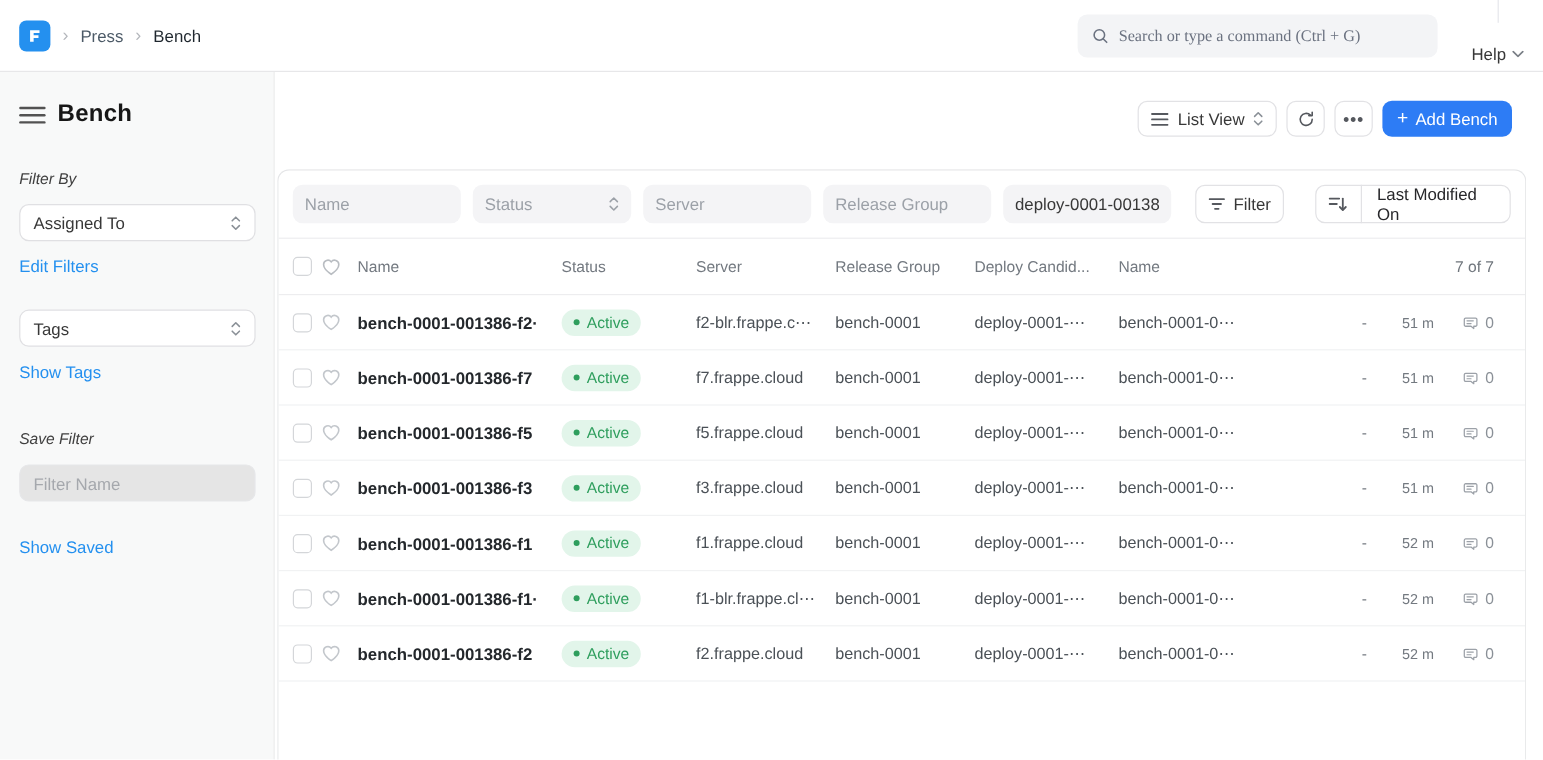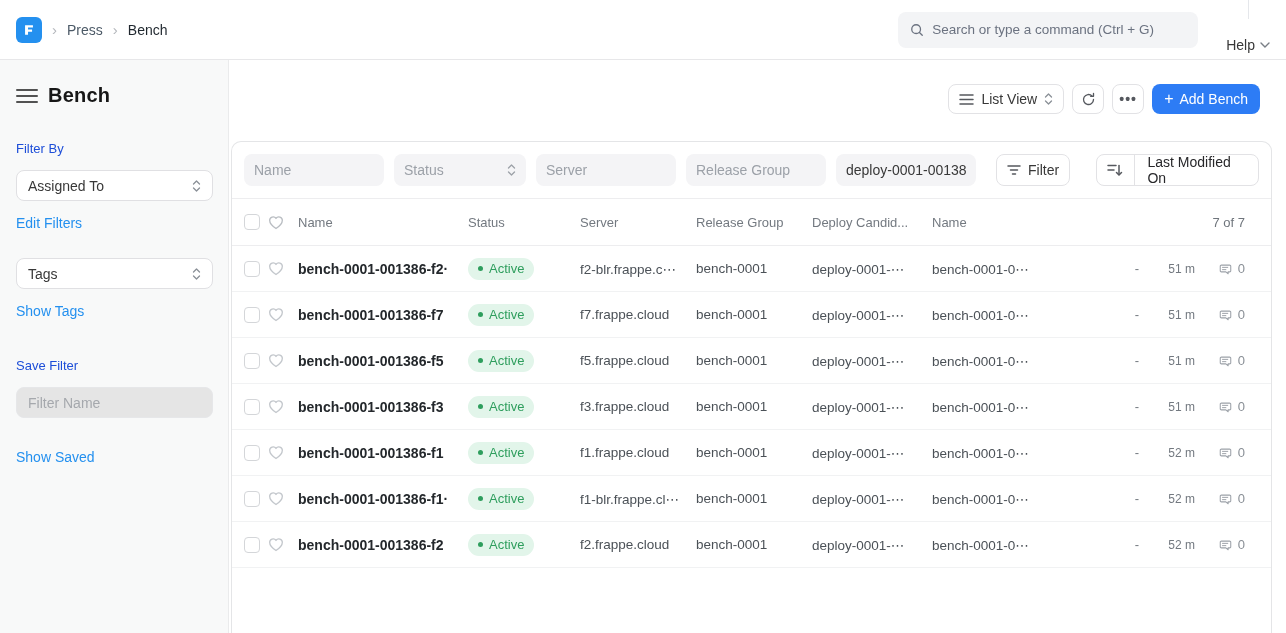--- a/index.html
+++ b/index.html
@@ -9,21 +9,21 @@
   
   .topbar { height:60px; display:flex; align-items:center; padding:0 16px;
     border-bottom:1px solid #E7E7E9; background:#fff; }
   .logo { width:26px; height:26px; border-radius:6px; background:#2490EF;
     display:flex; align-items:center; justify-content:center; flex:0 0 auto; cursor:pointer; }
   .crumb-sep { color:#B4B7BC; font-size:15px; margin:0 10px; }
   .crumb { font-size:14px; color:#4C5A67; cursor:pointer; }
   .crumb.current { color:#1F272E; }
   .searchbox { margin-left:auto; width:300px; height:36px; background:#F3F4F6;
     border:none; border-radius:8px; display:flex; align-items:center; gap:8px;
-    padding:0 12px; }
+    padding:0 12px;font-family:Liberation Serif, serif; }
   .searchbox input { border:none; background:transparent; outline:none; flex:1;
     font-size:13.5px; color:#383838; font-family:inherit; }
   .searchbox input::placeholder { color:#6B7280; }
   .top-right { display:flex; align-items:center; margin-left:28px; gap:18px;flex-direction:column; }
   .bell { position:relative; cursor:pointer; display:flex; }
   .bell .dot { position:absolute; top:-2px; right:-1px; width:7px; height:7px;
     border-radius:50%; background:#E24C4C; }
   .vdiv { width:1px; height:24px; background:#E5E7EB; }
   .help { display:flex; align-items:center; gap:5px; font-size:14px; color:#383838; cursor:pointer; }
   .avatar { width:30px; height:30px; border-radius:50%; background:#000000;
@@ -35,21 +35,21 @@
   .sidebar { width:229px; background:#F8F9F9; border-right:1px solid #EAEBEC;
     padding:24px 15px 0 16px; flex:0 0 auto; }
   .main { flex:1; background:#fff; min-width:0; }
 
   
   .title-row { display:flex; align-items:center; gap:10px; margin-bottom:34px; }
   .hamburger { width:22px; height:22px; display:flex; flex-direction:column;
     justify-content:center; gap:4px; cursor:pointer; }
   .hamburger span { height:2px; background:#525252; border-radius:1px; }
   .page-title { font-size:20px; font-weight:700; color:#171717; letter-spacing:.2px; }
-  .side-label { font-size:13px; color:#1d4ed8; margin-bottom:14px; }
+  .side-label { font-size:13px; color:#404040; margin-bottom:14px;font-style:italic; }
   .side-select { height:31px; background:#fff; border:1px solid #E0E0E3; border-radius:8px;
     display:flex; align-items:center; justify-content:space-between; padding:0 11px;
     font-size:14px; color:#383838; margin-bottom:13px; cursor:pointer; }
   .link { font-size:14px; color:#2490EF; cursor:pointer; display:inline-block; }
   .gap8 { height:8px; } .gap24 { height:26px; } .gap30 { height:30px; }
   .side-input { width:100%; height:31px; background:#e5e5e5; border:1px solid #E6E7E9;
     border-radius:8px; padding:0 11px; font-size:14px; color:#383838; outline:none;
     font-family:inherit; margin-bottom:30px; }
   .side-input::placeholder { color:#A5A8AD; }
 

